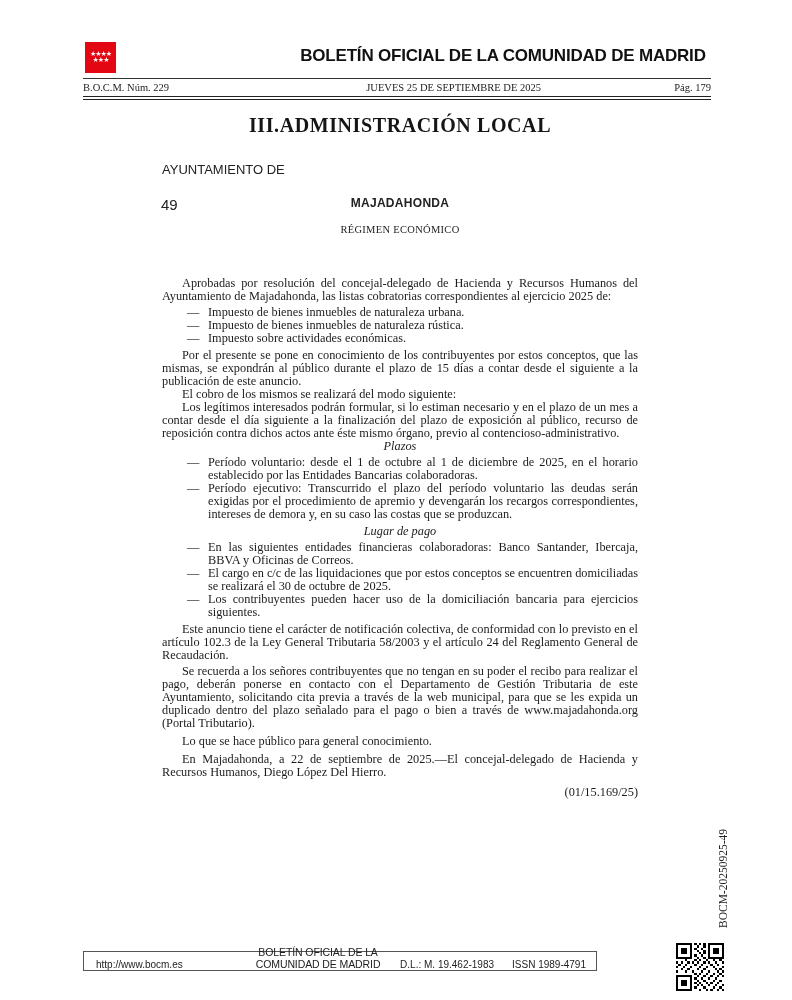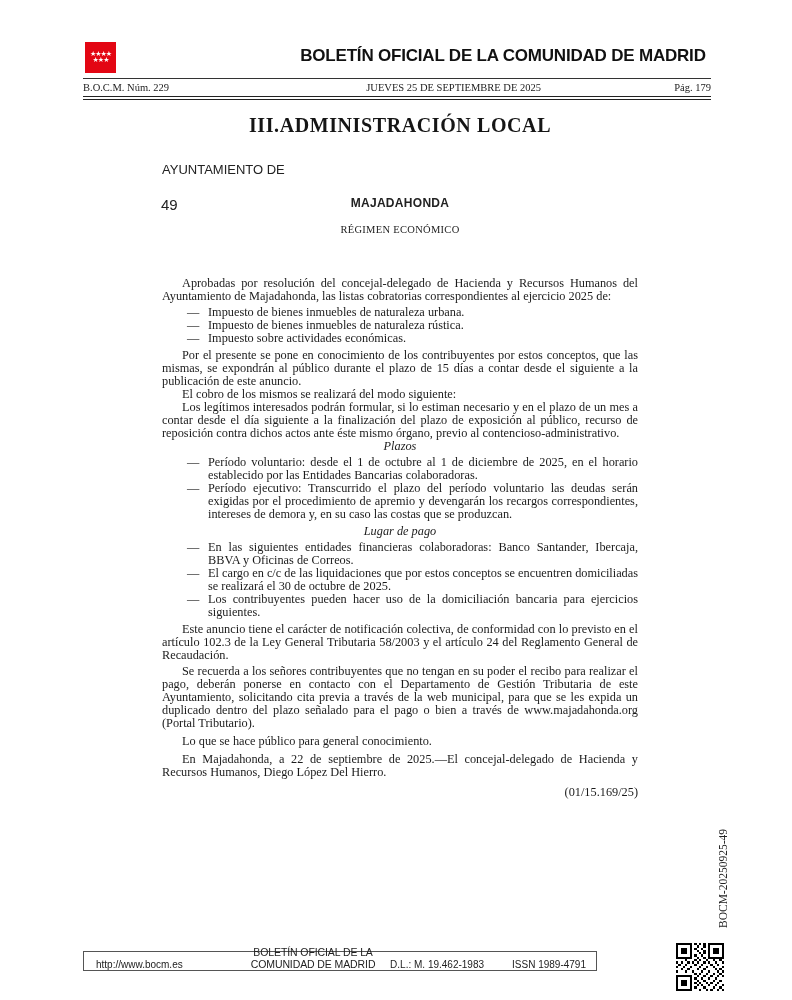--- a/index.html
+++ b/index.html
@@ -54,21 +54,21 @@
   .side-code{position:absolute;left:670px;top:872px;width:106px;height:13px;text-align:center;
              transform:rotate(-90deg);font-size:11.5px;color:#222;white-space:nowrap;}
   .qr{position:absolute;left:676px;top:943px;width:48px;height:48px;}
 
   
   .footer{position:absolute;left:83px;top:951px;width:514px;height:20px;border:1px solid #555;
           box-sizing:border-box;display:flex;align-items:flex-end;
           font-family:"Liberation Sans",sans-serif;font-size:10px;color:#222;}
   .footer .f-url{width:140px;padding-left:12px;text-align:left;text-decoration:none;color:#222;}
   .footer .f-title{flex:1;text-align:center;font-size:10.5px;letter-spacing:-0.1px;}
-  .footer .f-right{display:flex;gap:28px;padding-right:10px;}
+  .footer .f-right{display:flex;gap:18px;padding-right:10px;}
 </style>
 </head>
 <body>
 
 <div class="page">
 
   <div class="logo">
     <div class="crest">
       <span>★★★★</span>
       <span>★★★</span>

